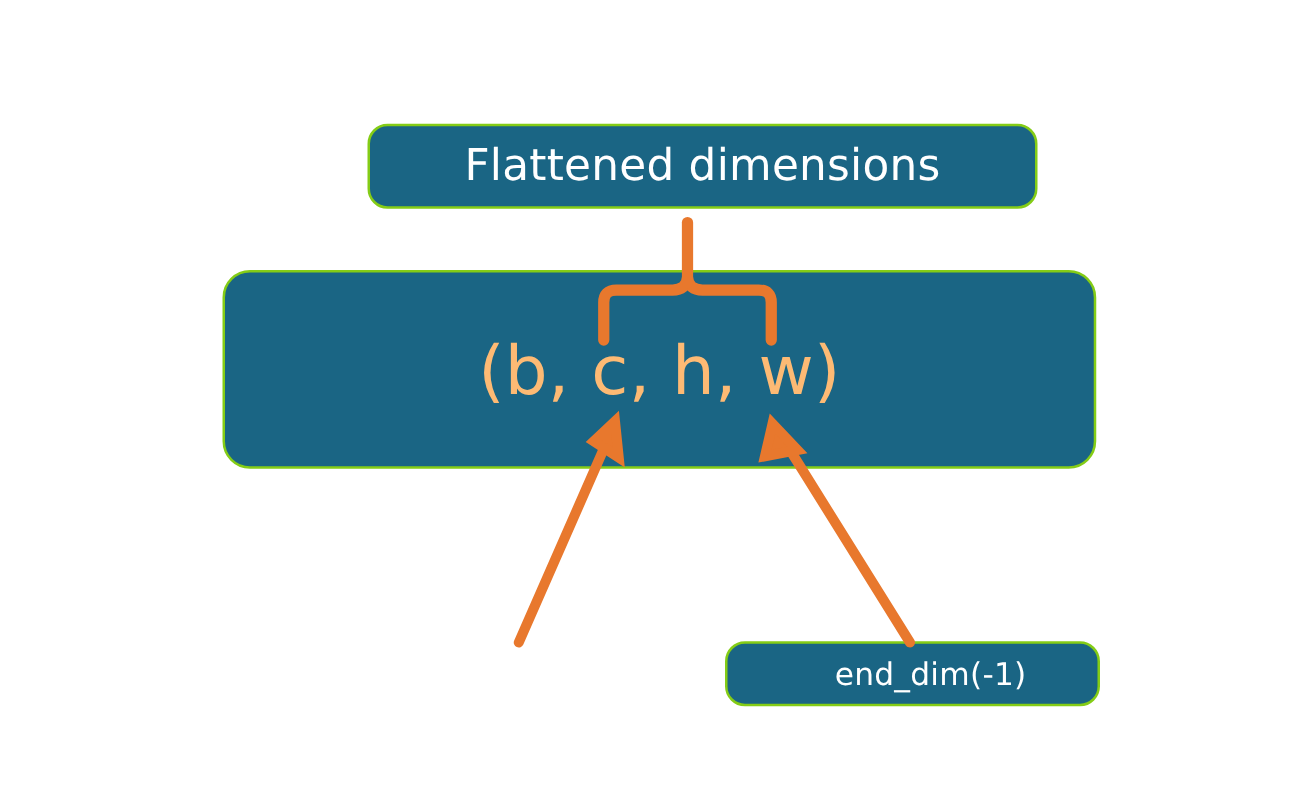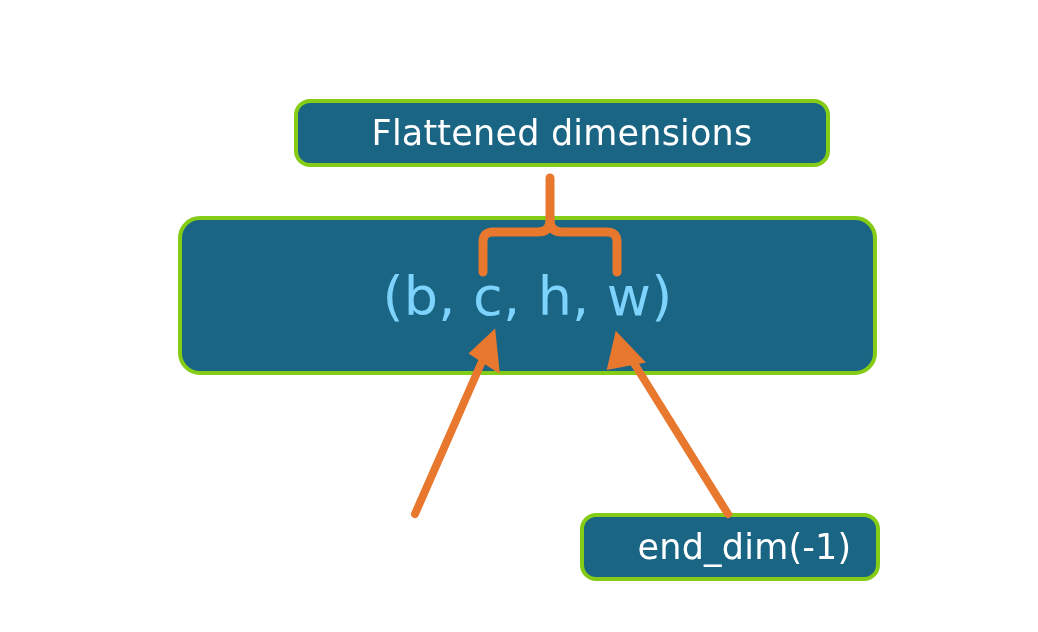--- a/index.html
+++ b/index.html
@@ -12,21 +12,21 @@
     width: 1038px;
     height: 632px;
     background: #ffffff;
     overflow: hidden;
     font-family: "DejaVu Sans", sans-serif;
   }
   .node {
     position: absolute;
     box-sizing: border-box;
     background: #1a6584;
-    border: 4px solid #84cc16;
+    border: 2px solid #84cc16;
     border-radius: 16px;
     display: flex;
     align-items: center;
     justify-content: center;
     color: #ffffff;
     font-weight: 400;
     letter-spacing: 0.2px;
     z-index: 2;
   }
   #node-flattened {
@@ -46,35 +46,35 @@
   }
   #shape-label {
     font-size: 54px;
     line-height: 1;
     position: absolute;
     left: 0;
     right: 0;
     top: 50%;
     transform: translateY(-48%);
     text-align: center;
-    color: #7dd3fc;
+    color: #fdba74;
   }
   #node-start-dim {
     left: 268px;
     top: 513px;
     width: 297px;
     height: 68px;
     font-size: 35px;
   }
   #node-end-dim {
     left: 580px;
     top: 513px;
     width: 300px;
-    height: 68px;
-    font-size: 35px;
+    height: 52px;
+    font-size: 25px;
     padding-left: 29px;
   }
   #overlay-brace, #overlay-arrows {
     position: absolute;
     left: 0;
     top: 0;
     width: 1038px;
     height: 632px;
     pointer-events: none;
   }

